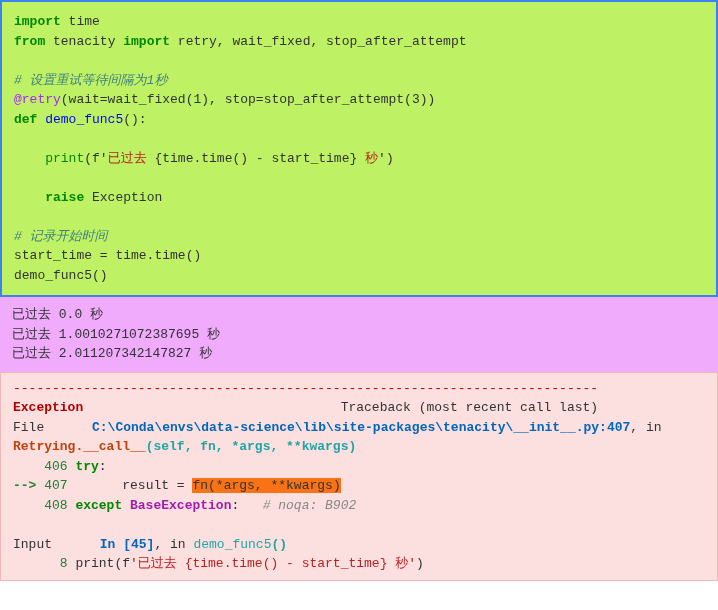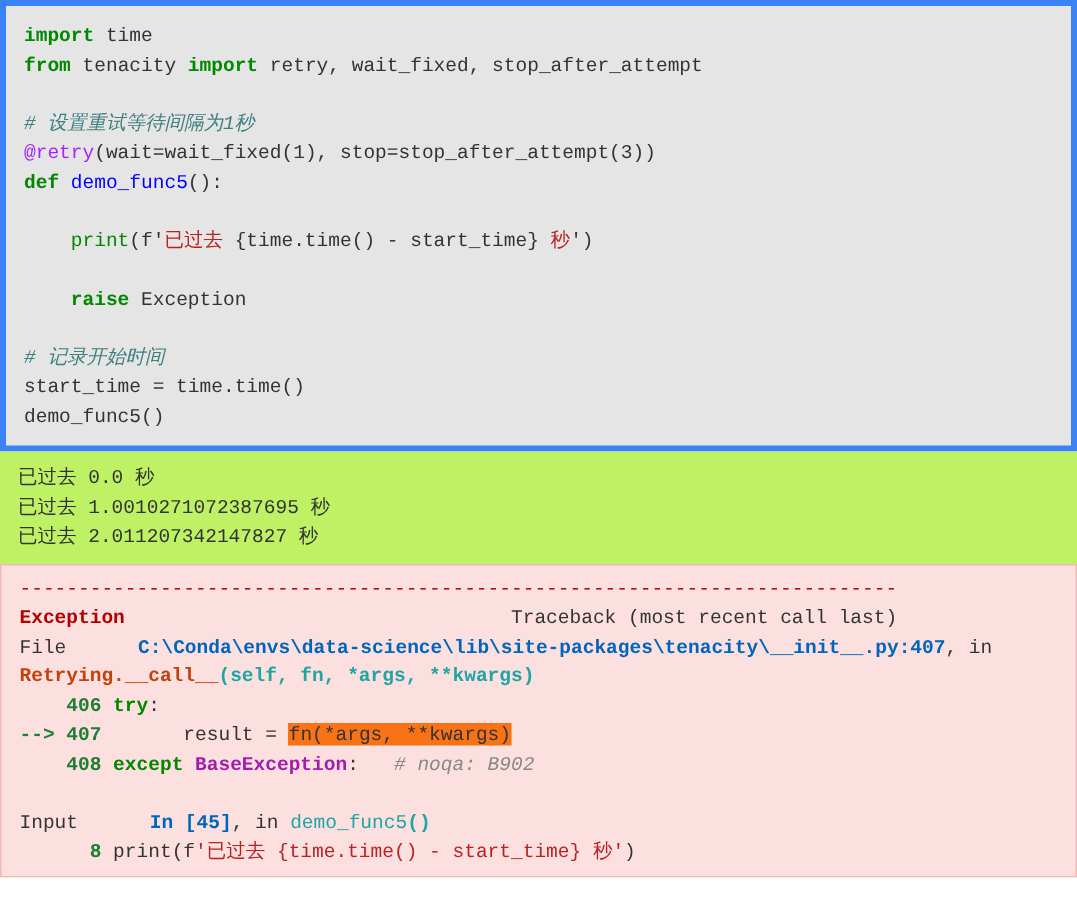--- a/index.html
+++ b/index.html
@@ -8,28 +8,28 @@
       box-sizing: border-box;
     }
     body {
       font-family: Consolas, Monaco, 'Courier New', monospace;
       font-size: 13px;
       line-height: 1.5;
       background: #ffffff;
       width: 718px;
     }
     .code-block {
-      background: #e5e5e5;
-      border: 4px solid #3b82f6;
+      background: #bef264;
+      border: 2px solid #3b82f6;
       padding: 10px 12px;
       white-space: pre;
       color: #333;
     }
     .output-block {
-      background: #bef264;
+      background: #f0abfc;
       padding: 8px 12px;
       white-space: pre;
       color: #333;
     }
     .error-block {
       background: #fcdfdf;
       padding: 6px 12px;
       white-space: pre;
       color: #333;
       border: 1px solid #f0b8b8;
@@ -41,21 +41,21 @@
     .comment { color: #408080; font-style: italic; }
     .decorator { color: #aa22ff; }
     .func-name { color: #0000ff; }
     .builtin { color: #008800; }
     .string { color: #ba2121; }
     .err-dash { color: #b00000; }
     .err-exc { color: #b00000; font-weight: bold; }
     .err-file { color: #0066bb; font-weight: bold; margin-left: 40px; }
     .err-retry { color: #c2410c; font-weight: bold; }
     .err-args { color: #20a5a5; font-weight: bold; text-align: right; }
-    .err-lineno { color: #1e7e34; font-weight: bold; font-style: normal; }
+    .err-lineno { color: #1e7e34; font-weight: normal; font-style: normal; }
     .err-arrow { color: #1e7e34; font-weight: bold; }
     .err-try { color: #008800; font-weight: bold; }
     .err-except { color: #008800; font-weight: bold; }
     .err-be { color: #a21caf; font-weight: bold; }
     .err-note { color: #888; font-style: italic; text-align: center; }
     .highlight { background: #f97316; }
     .err-func { color: #20a5a5; }
   </style>
 </head>
 <body>

